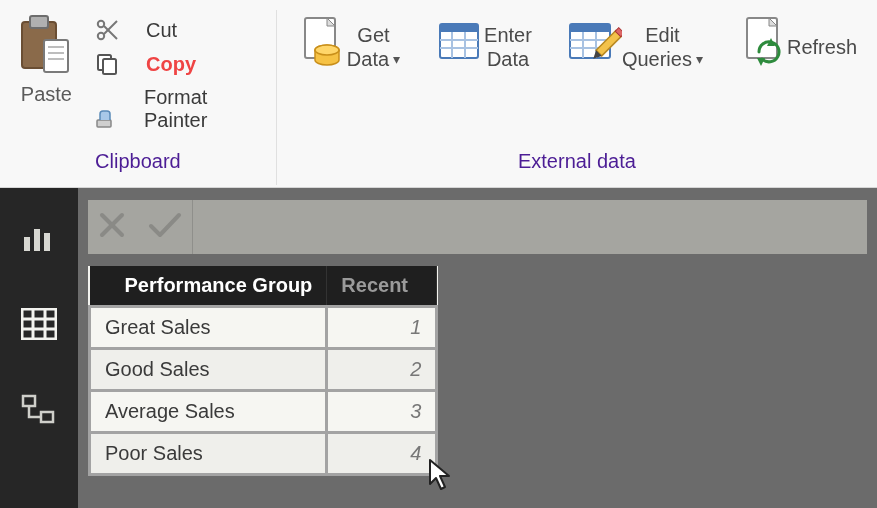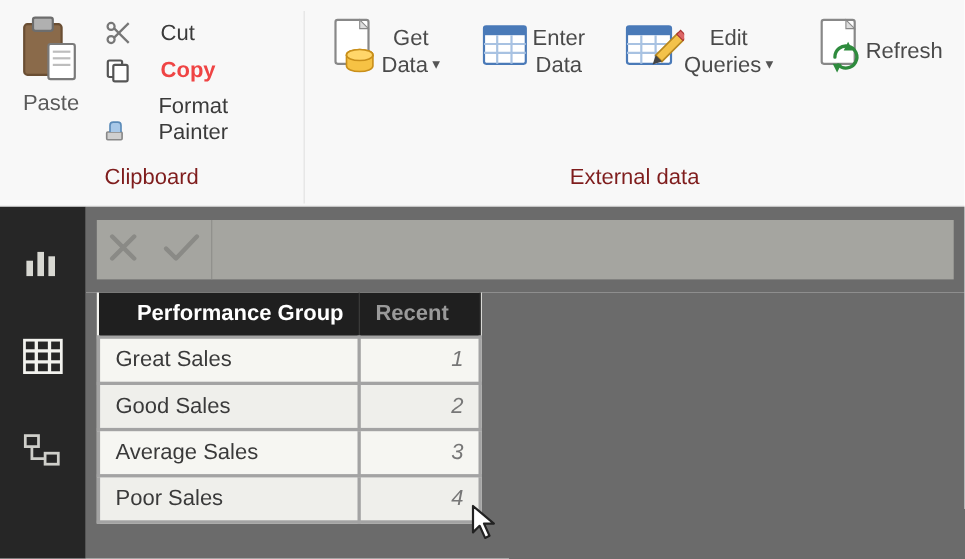--- a/index.html
+++ b/index.html
@@ -26,21 +26,21 @@
     display: flex;
     flex-direction: column;
     align-items: center;
     border-right: 1px solid #e0e0e0;
     padding: 0 10px 6px 10px;
     height: 175px;
     justify-content: space-between;
   }
   .ribbon-group.last { border-right: none; }
   .group-label {
-    color: #7f1d1d;
+    color: #4c1d95;
     font-size: 20px;
     margin-top: auto;
     padding-bottom: 6px;
   }
   .group-content {
     display: flex;
     align-items: flex-start;
     gap: 6px;
     flex: 1;
   }

